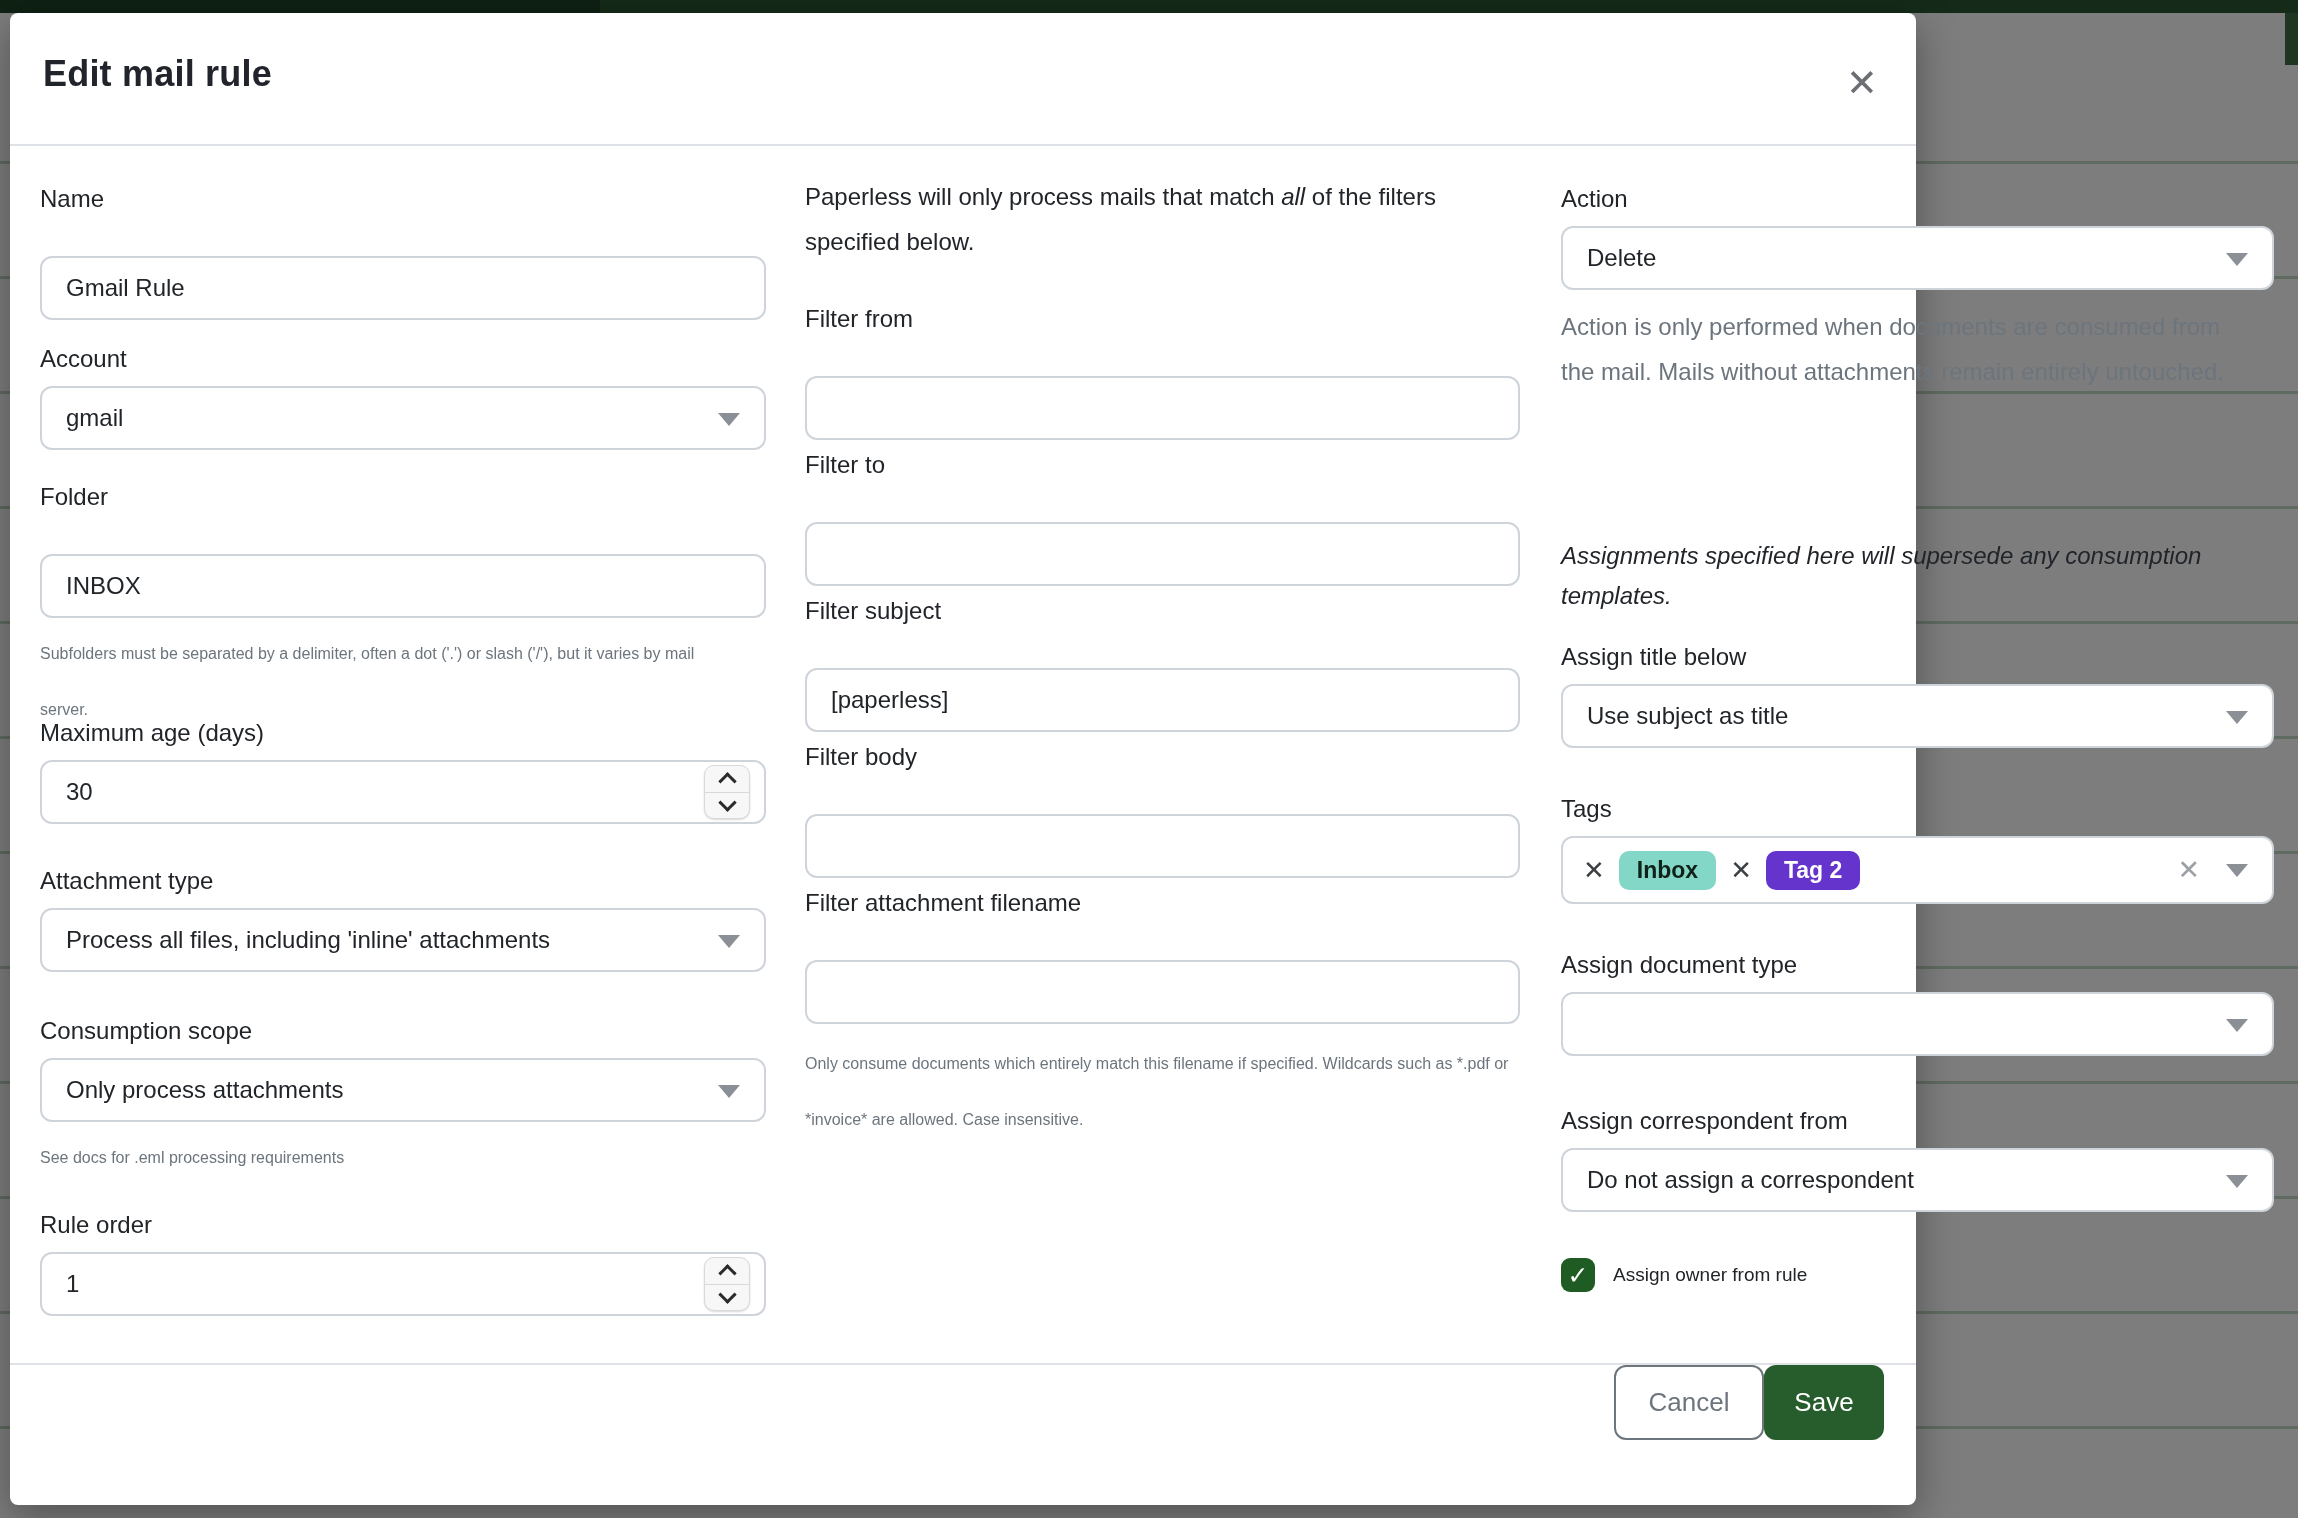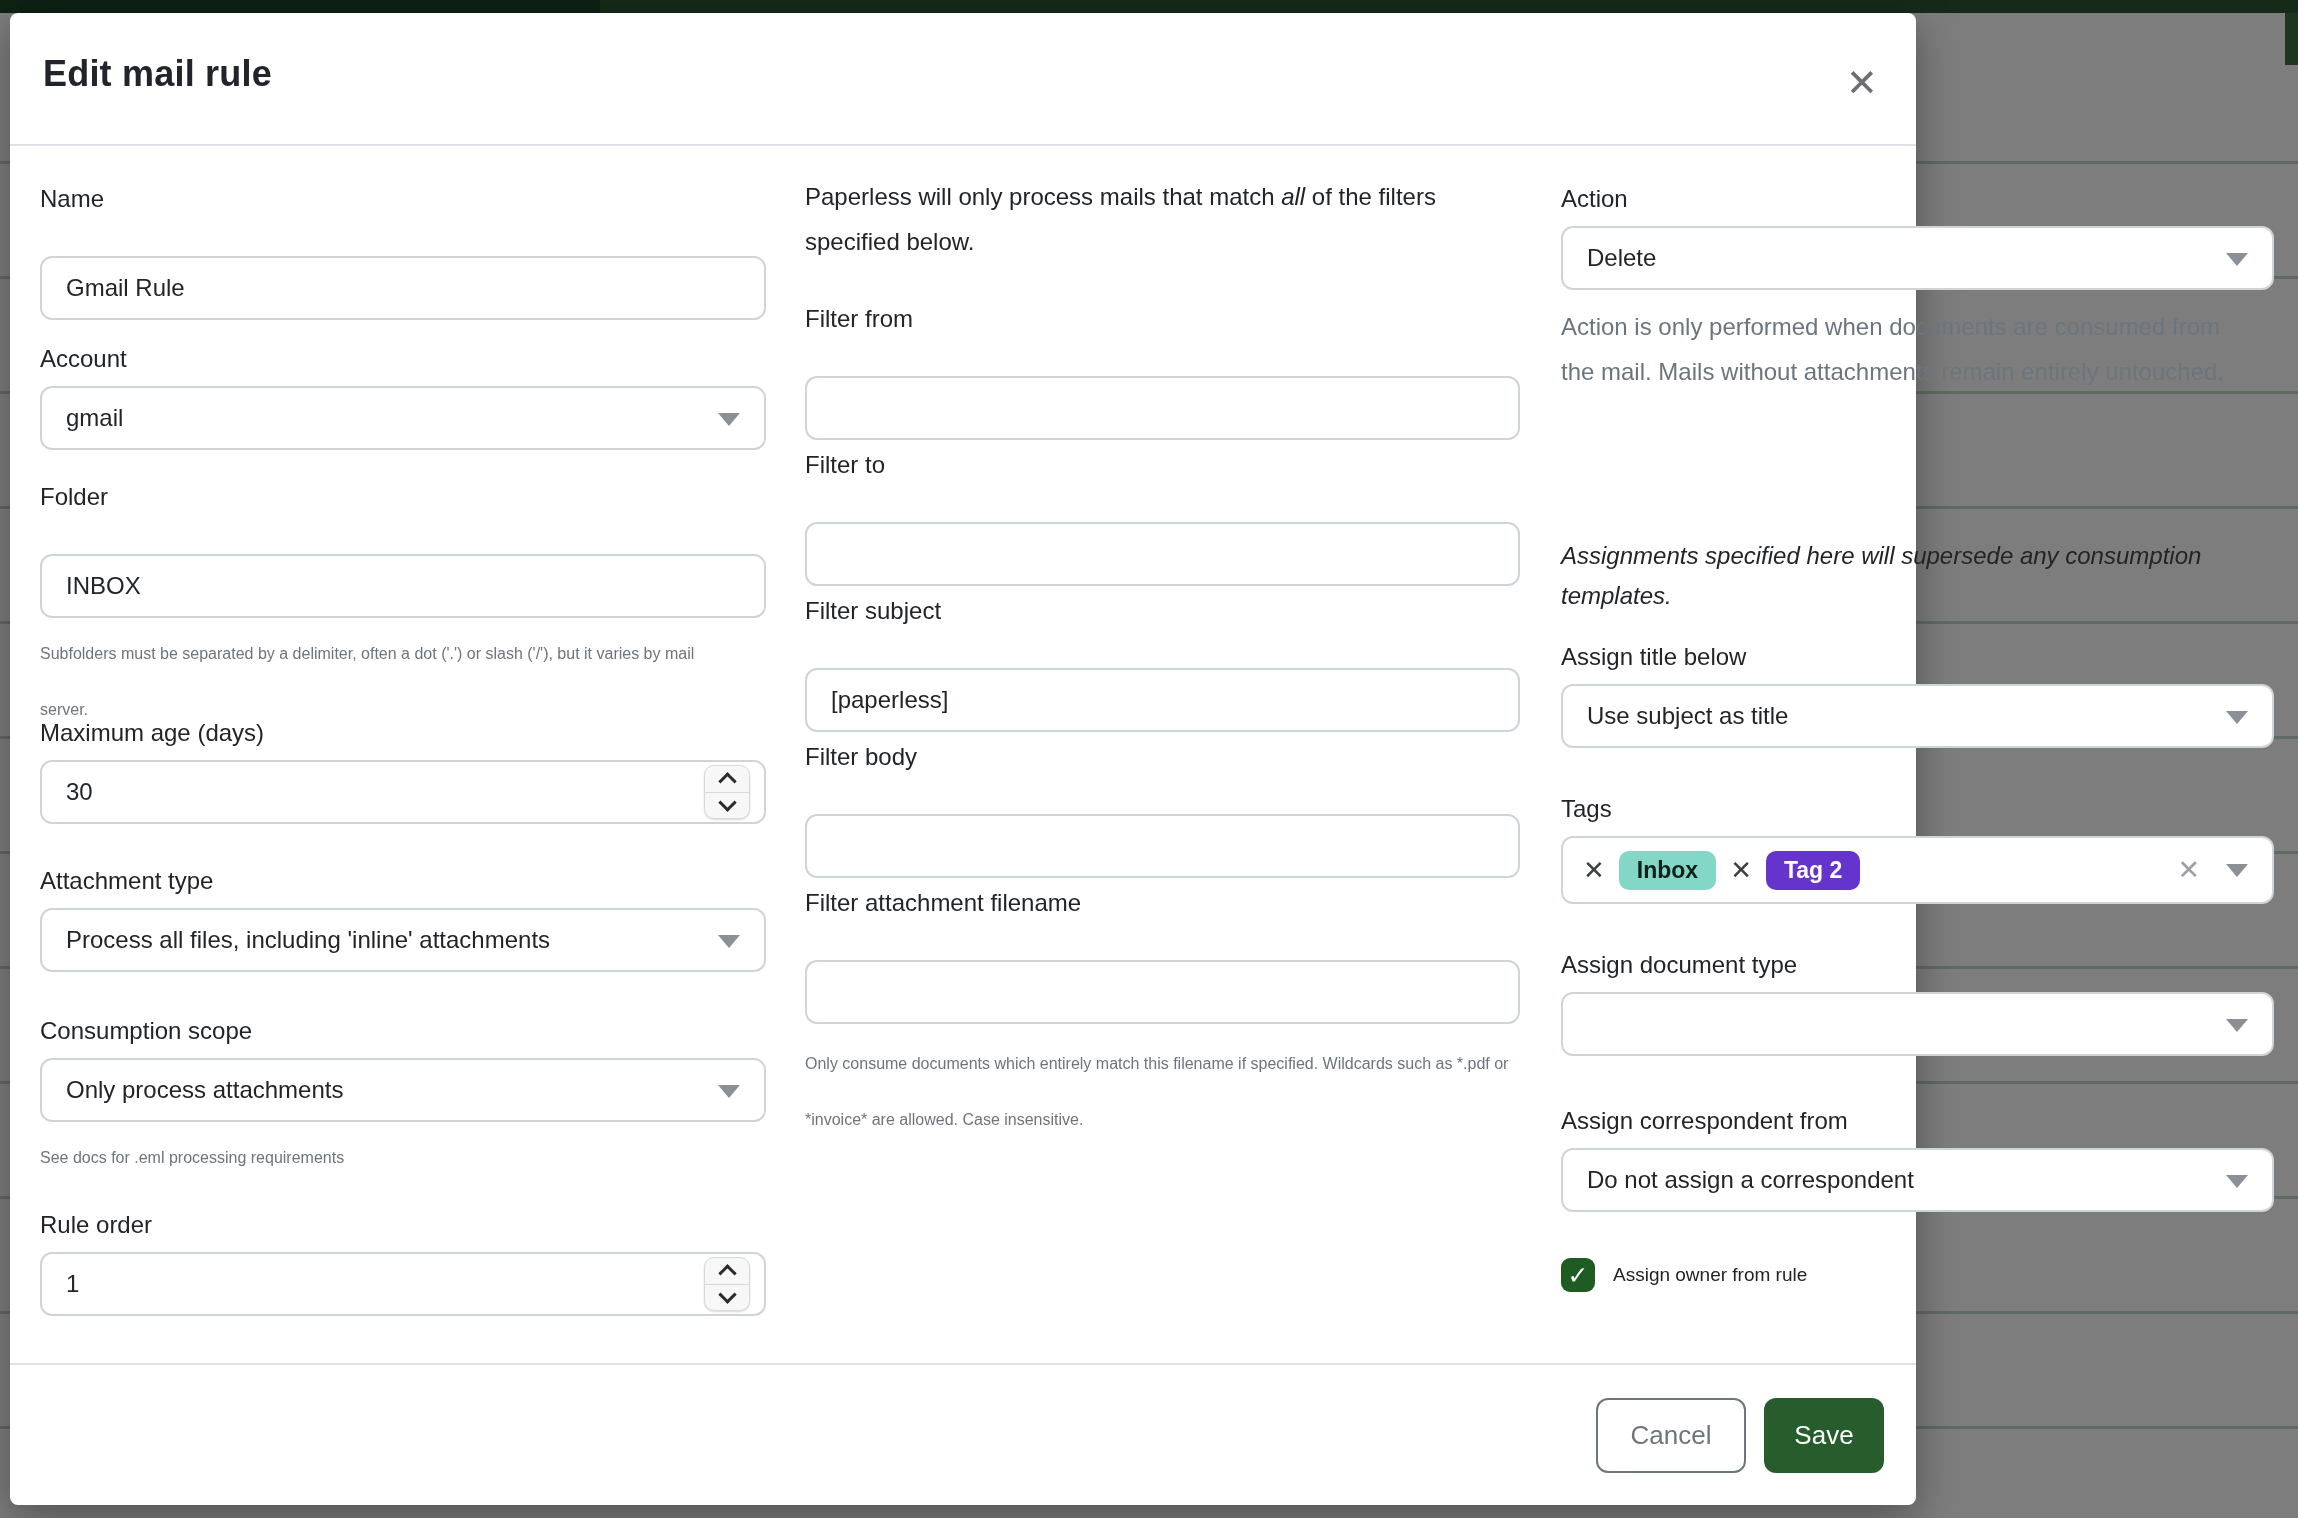--- a/index.html
+++ b/index.html
@@ -88,21 +88,21 @@
   
   .check-row { display:flex; align-items:center; gap:18px; }
   .checkbox {
     width:34px; height:34px; border-radius:9px; background:#1e5c23;
     display:flex; align-items:center; justify-content:center;
     color:#fff; font-size:25px; font-weight:700; cursor:pointer;
   }
   .check-label { font-size:19px; color:#212529; }
   .modal-footer {
     position:relative; height:142px; border-top:2px solid #dee2e6;
-    display:flex; align-items:center; justify-content:flex-end; gap:18px;
+    display:flex; justify-content:flex-end; 
     padding-right:32px;
   }
   .btn { height:75px; border-radius:12px; font-size:26px; cursor:pointer; }
   .btn-cancel {
     width:150px; background:#fff; border:2px solid #6d757d; color:#6c757d;
   }
   .btn-save {
     width:120px; background:#275d2c; border:none; color:#fff;
   }
 </style>

